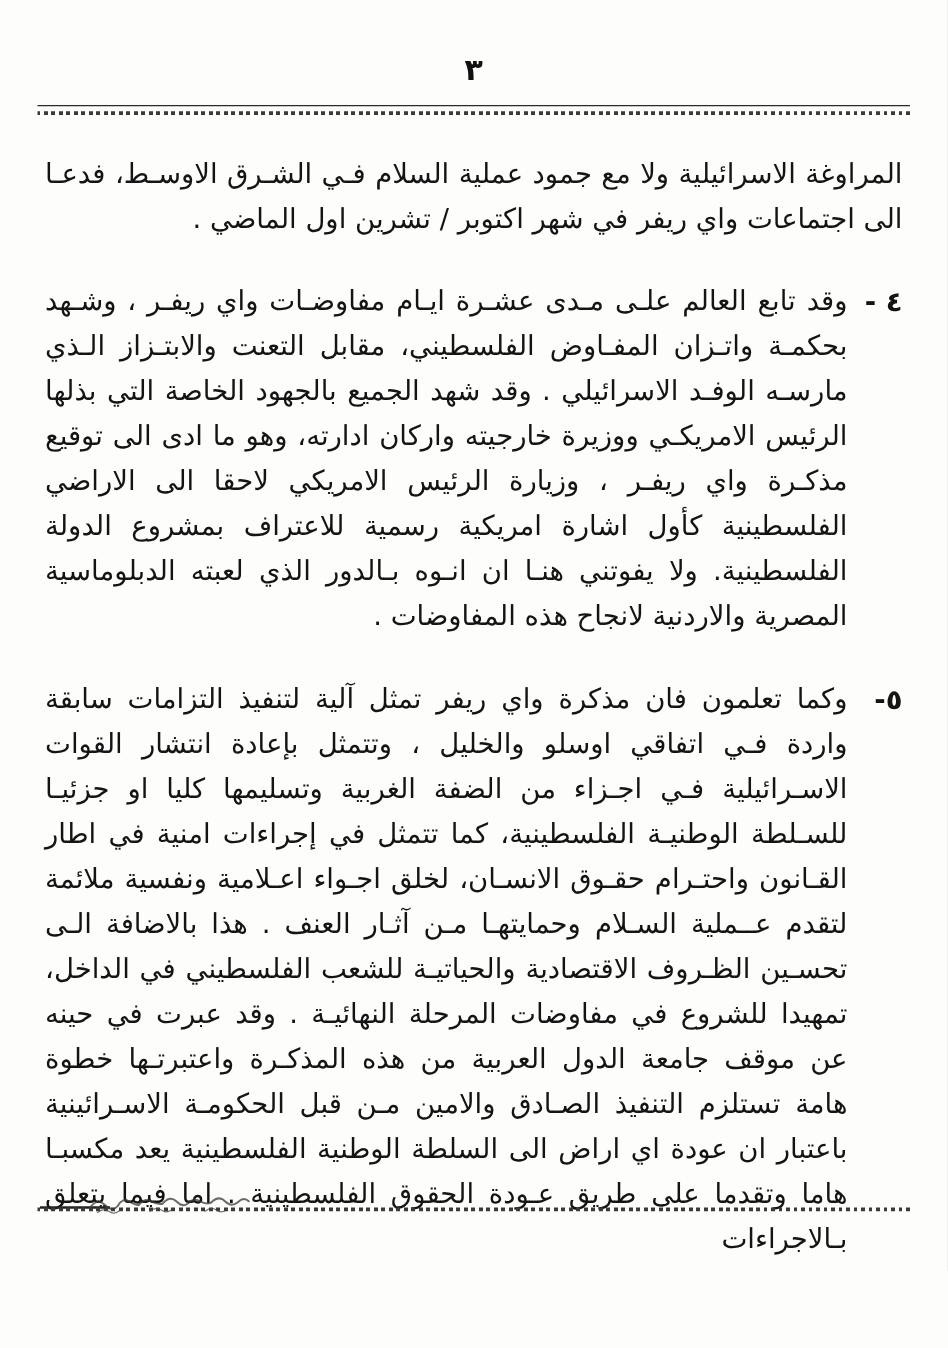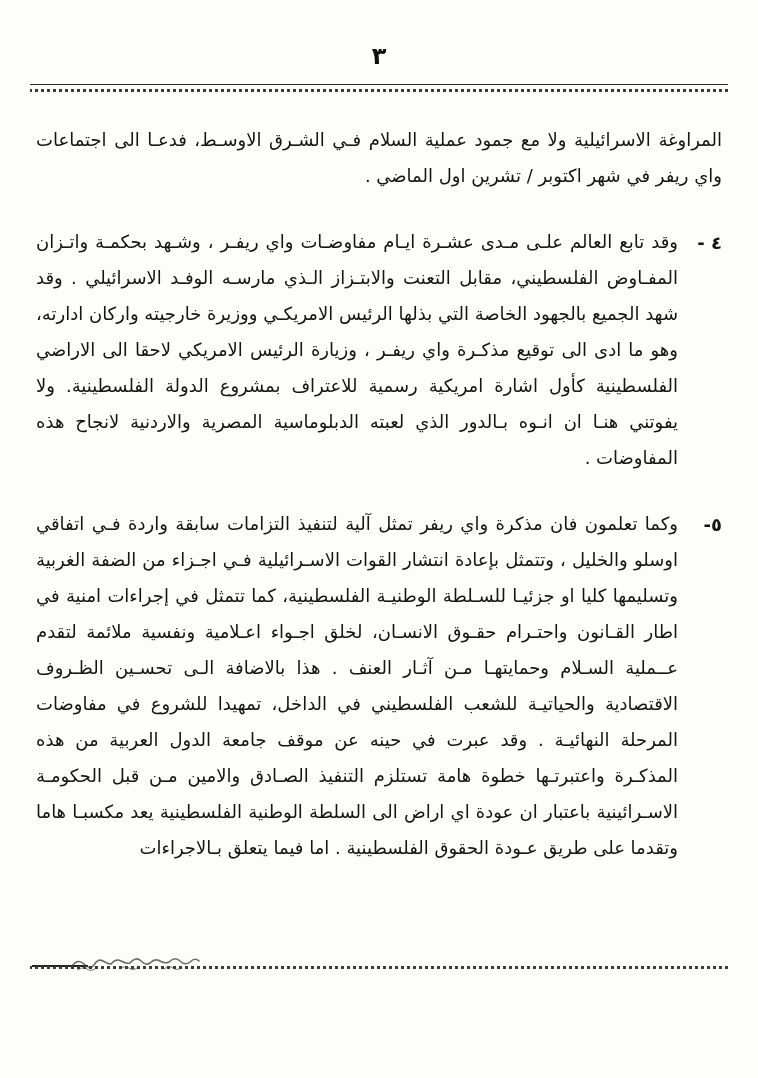--- a/index.html
+++ b/index.html
@@ -42,21 +42,21 @@
   .header-rule .dotted-line {
     margin-top: 4px;
     height: 3px;
     background-image: repeating-linear-gradient(to left, #3a3a3a 0 3px, transparent 3px 6px);
   }
   .content {
     position: absolute;
     top: 122px;
     right: 36px;
     left: 36px;
-    font-size: 18px;
+    font-size: 22px;
     line-height: 36px;
     text-align: justify;
   }
   .para {
     margin: 0 0 30px 0;
   }
   .para.with-marker {
     display: flex;
     flex-direction: row; 
     align-items: flex-start;

